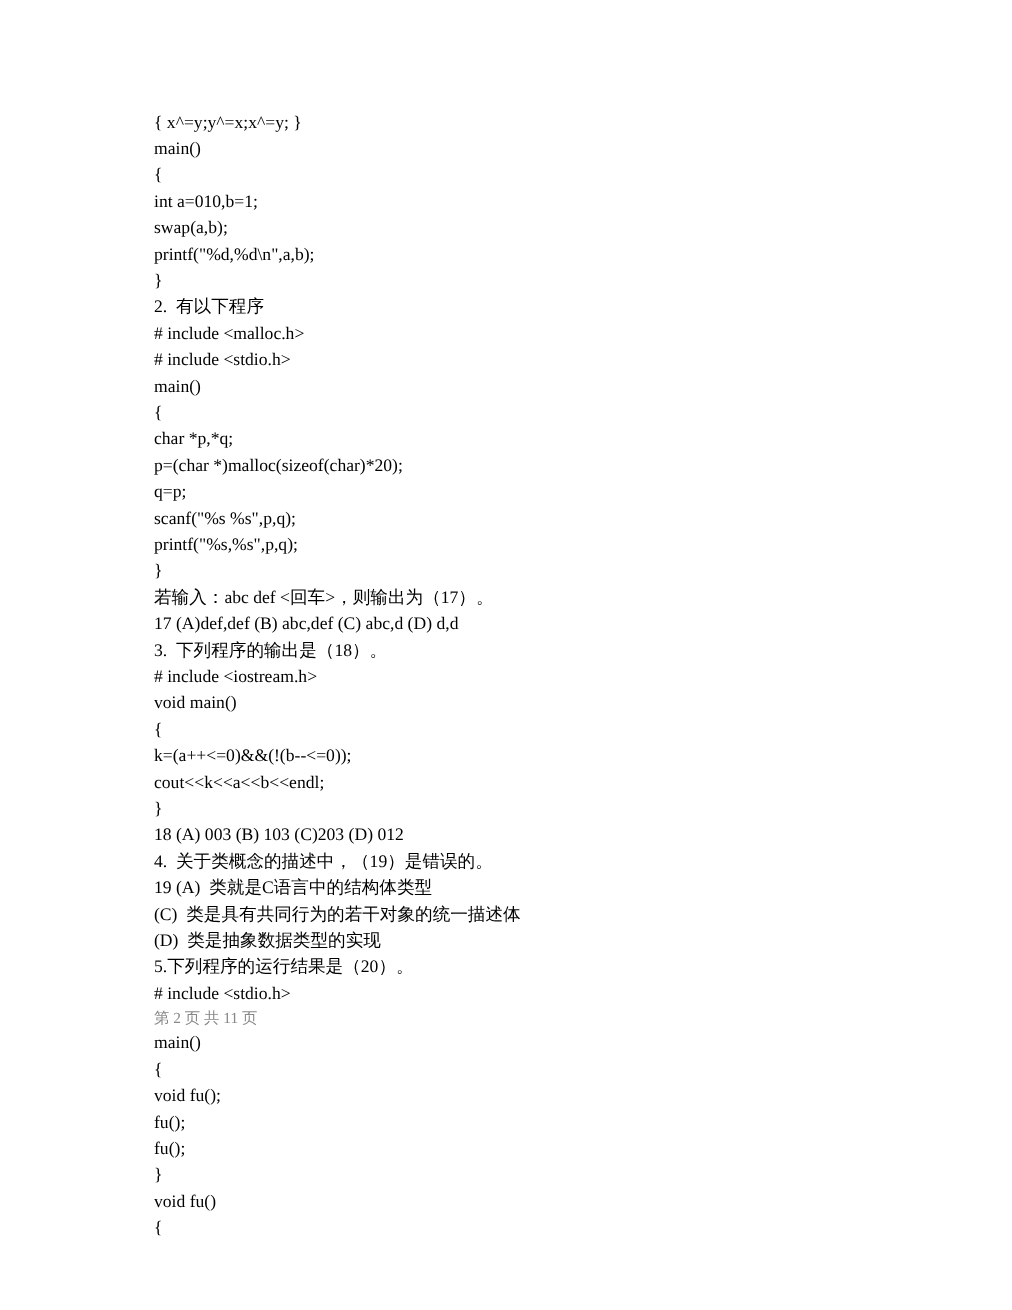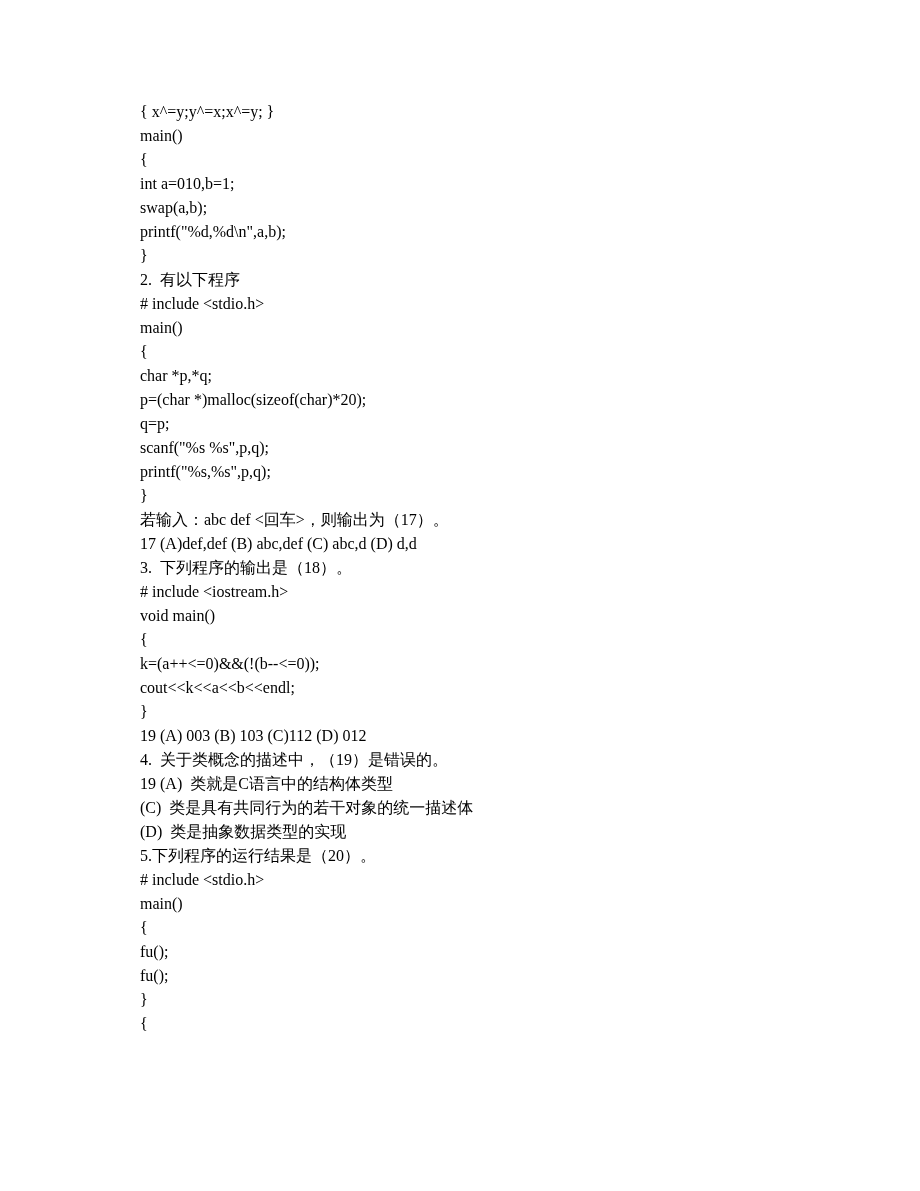--- a/index.html
+++ b/index.html
@@ -32,48 +32,52 @@
 <div class="page">
   <div>
     <div class="line">{ x^=y;y^=x;x^=y; }</div>
     <div class="line">main()</div>
     <div class="line">{</div>
     <div class="line">int a=010,b=1;</div>
     <div class="line">swap(a,b);</div>
     <div class="line">printf("%d,%d\n",a,b);</div>
     <div class="line">}</div>
     <div class="line">2.  有以下程序</div>
+    <div class="line"># include &lt;malloc.h&gt;</div>
     <div class="line"># include &lt;stdio.h&gt;</div>
     <div class="line">main()</div>
     <div class="line">{</div>
     <div class="line">char *p,*q;</div>
     <div class="line">p=(char *)malloc(sizeof(char)*20);</div>
     <div class="line">q=p;</div>
     <div class="line">scanf("%s %s",p,q);</div>
     <div class="line">printf("%s,%s",p,q);</div>
     <div class="line">}</div>
     <div class="line">若输入：abc def &lt;回车&gt;，则输出为（17）。</div>
     <div class="line">17 (A)def,def (B) abc,def (C) abc,d (D) d,d</div>
     <div class="line">3.  下列程序的输出是（18）。</div>
     <div class="line"># include &lt;iostream.h&gt;</div>
     <div class="line">void main()</div>
     <div class="line">{</div>
     <div class="line">k=(a++&lt;=0)&amp;&amp;(!(b--&lt;=0));</div>
     <div class="line">cout&lt;&lt;k&lt;&lt;a&lt;&lt;b&lt;&lt;endl;</div>
     <div class="line">}</div>
-    <div class="line">19 (A) 003 (B) 103 (C)112 (D) 012</div>
+    <div class="line">18 (A) 003 (B) 103 (C)203 (D) 012</div>
     <div class="line">4.  关于类概念的描述中，（19）是错误的。</div>
     <div class="line">19 (A)  类就是C语言中的结构体类型</div>
     <div class="line">(C)  类是具有共同行为的若干对象的统一描述体</div>
     <div class="line">(D)  类是抽象数据类型的实现</div>
     <div class="line">5.下列程序的运行结果是（20）。</div>
     <div class="line"># include &lt;stdio.h&gt;</div>
   </div>
+  <div class="line page-indicator">第 2 页 共 11 页</div>
   <div>
     <div class="line">main()</div>
     <div class="line">{</div>
+    <div class="line">void fu();</div>
     <div class="line">fu();</div>
     <div class="line">fu();</div>
     <div class="line">}</div>
+    <div class="line">void fu()</div>
     <div class="line">{</div>
 
   </div>
 </div>
 
 </body></html>

